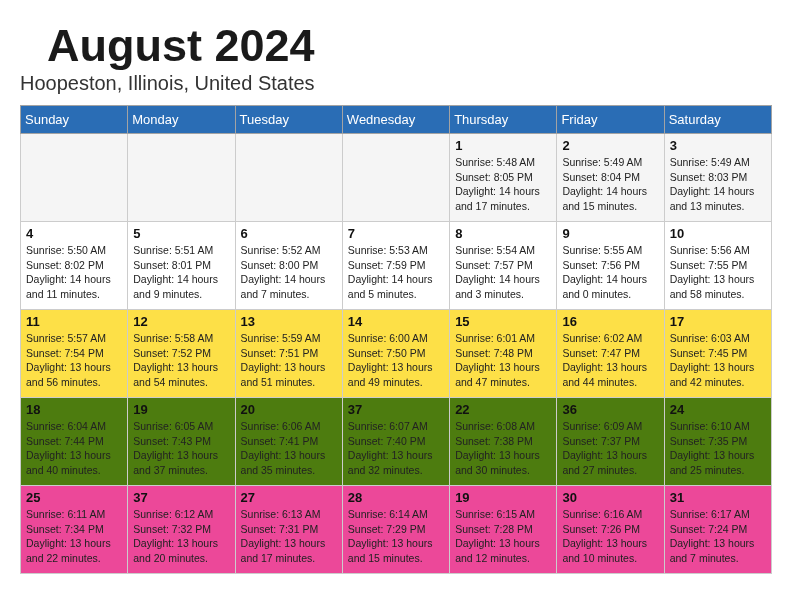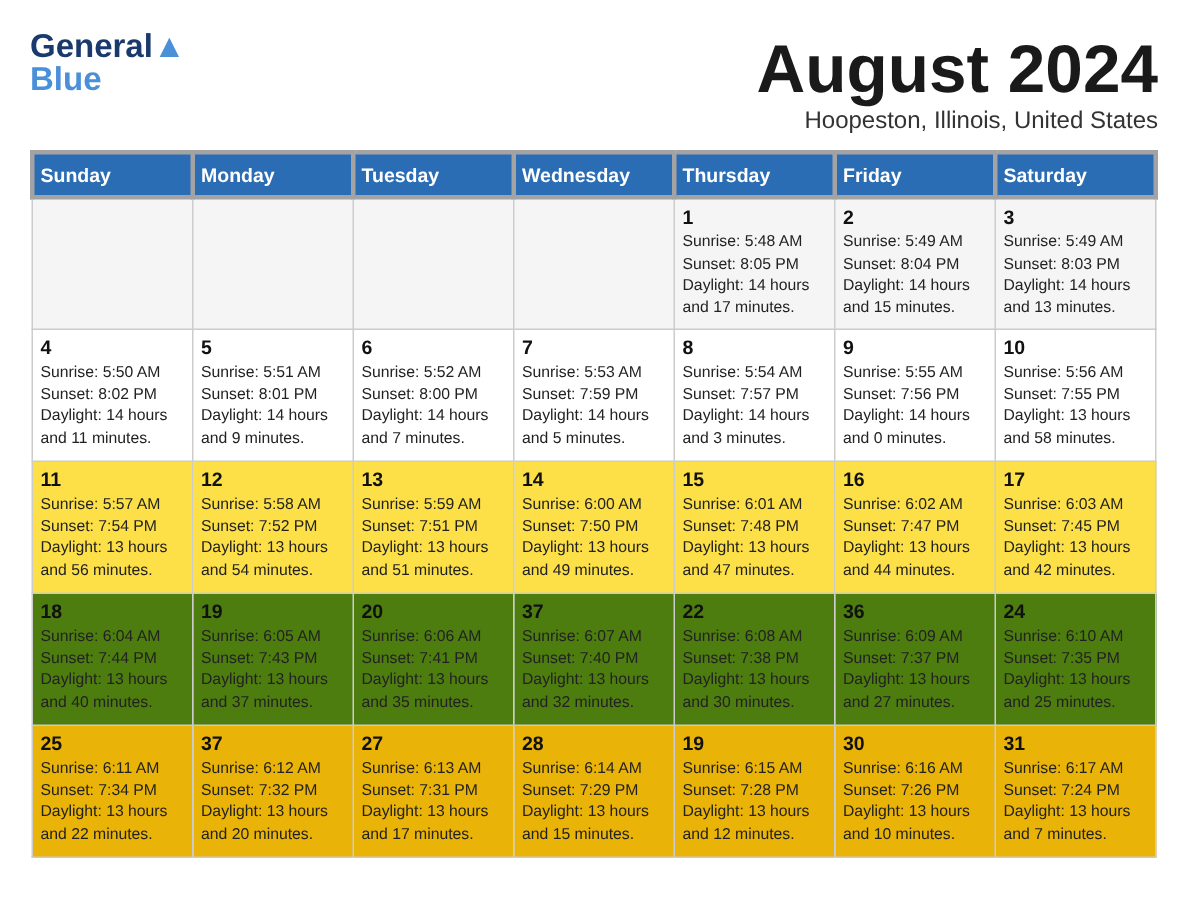--- a/index.html
+++ b/index.html
@@ -23,36 +23,36 @@
     }
     .title-section {
       text-align: right;
     }
     .main-title {
       font-size: 45px;
       font-weight: bold;
       color: #1a1a1a;
     }
     .subtitle {
-      font-size: 16px;
+      font-size: 20px;
       color: #333;
     }
     table {
       width: 100%;
       border-collapse: collapse;
       font-size: 11px;
     }
     thead tr th {
       background-color: #2a6db5;
       color: #fff;
       padding: 6px 4px;
       text-align: left;
       font-size: 13px;
-      font-weight: bold;
-      border: 3px solid #a3a3a3;
+      font-weight: normal;
+      border: 1px solid #a3a3a3;
     }
     tbody tr td {
       border: 1px solid #ccc;
       padding: 4px 5px;
       vertical-align: top;
       background: #fff;
       min-height: 80px;
       height: 88px;
     }
     tbody tr:nth-child(odd) td {
@@ -67,34 +67,26 @@
     .day-info {
       color: #222;
       line-height: 1.4;
       font-size: 10.5px;
     }
     
     tbody tr:nth-child(1) td { background: #f5f5f5; }
     tbody tr:nth-child(2) td { background: #fff; }
     tbody tr:nth-child(3) td { background: #fde047; }
     tbody tr:nth-child(4) td { background: #4d7c0f; }
-    tbody tr:nth-child(5) td { background: #eab308; }
+    tbody tr:nth-child(5) td { background: #ec4899; }
   </style>
 </head>
 <body>
 
 <div class="header-section">
-  <div class="logo">
-    <div style="display:flex;align-items:center;">
-      <div style="font-size:22px;font-weight:bold;color:#1a3a6e;line-height:1;">
-        <span>General</span><span style="color:#4a90d9;">▲</span>
-      </div>
-    </div>
-    <div style="font-size:22px;font-weight:bold;color:#4a90d9;line-height:1;">Blue</div>
-  </div>
   <div class="title-section">
     <div class="main-title">August 2024</div>
     <div class="subtitle">Hoopeston, Illinois, United States</div>
   </div>
 </div>
 
 <table>
   <thead>
     <tr>
     <th>Sunday</th>

